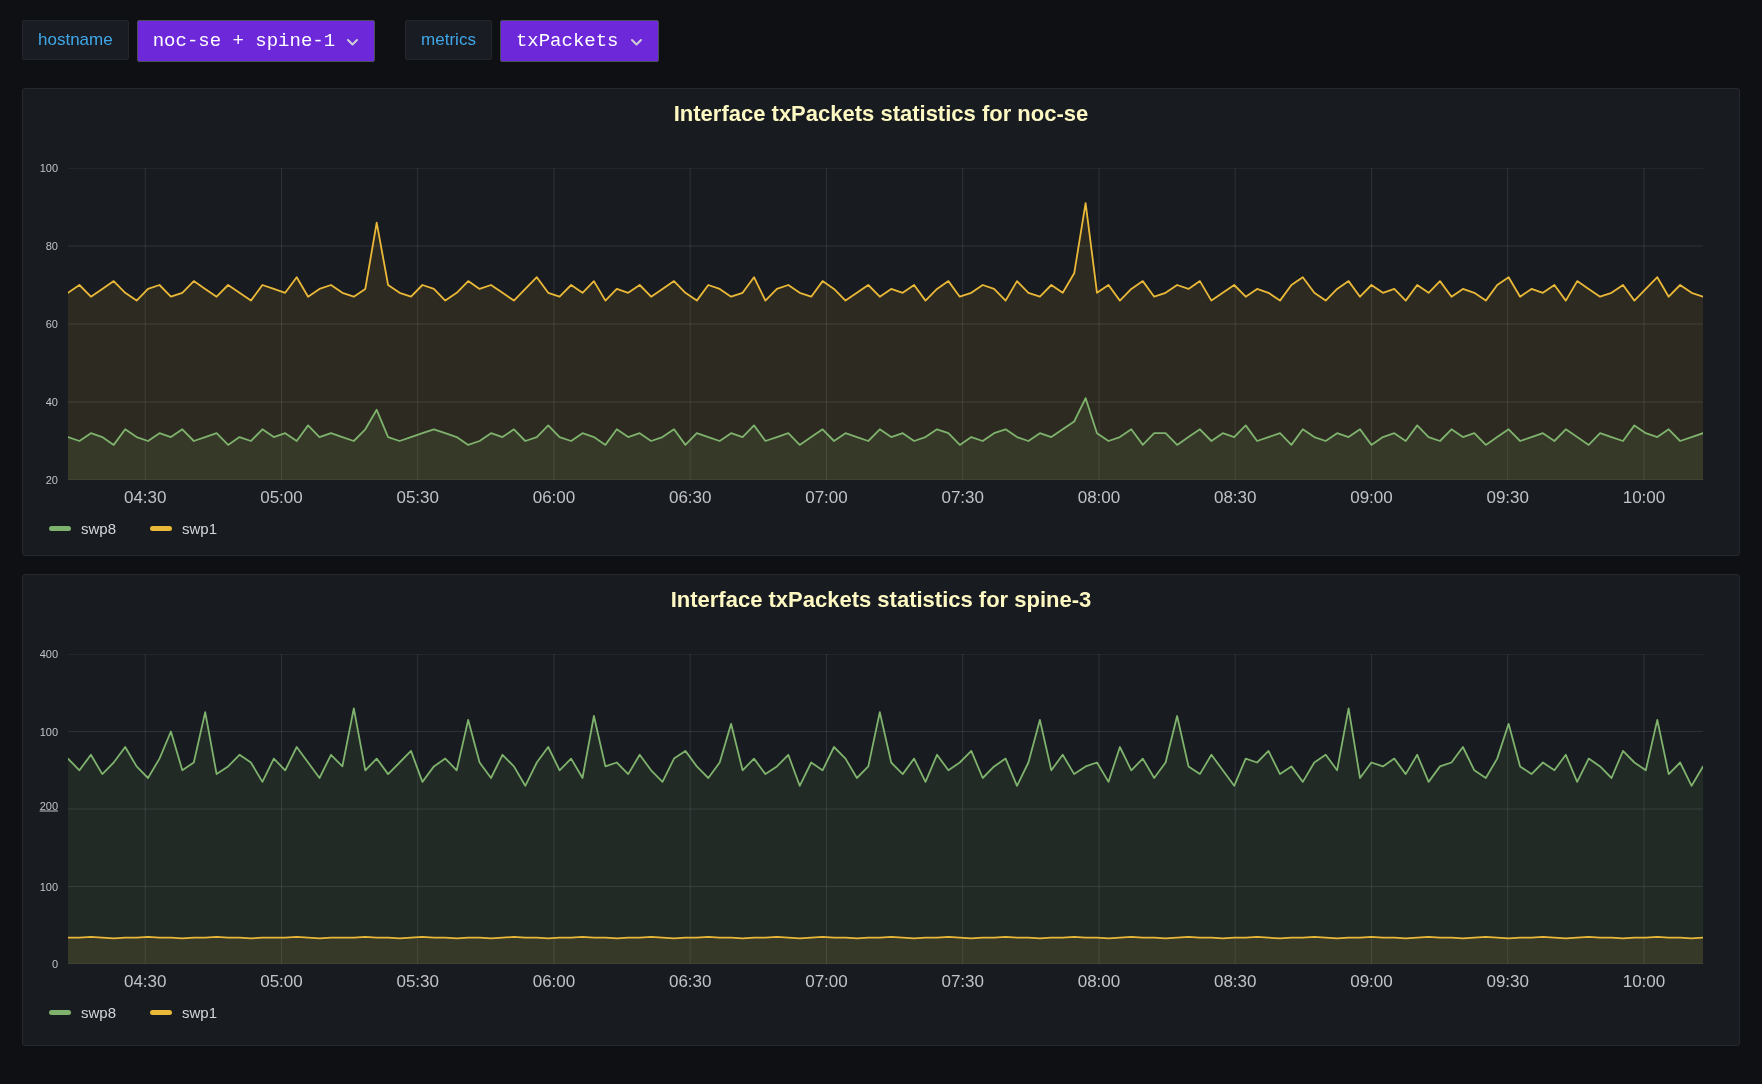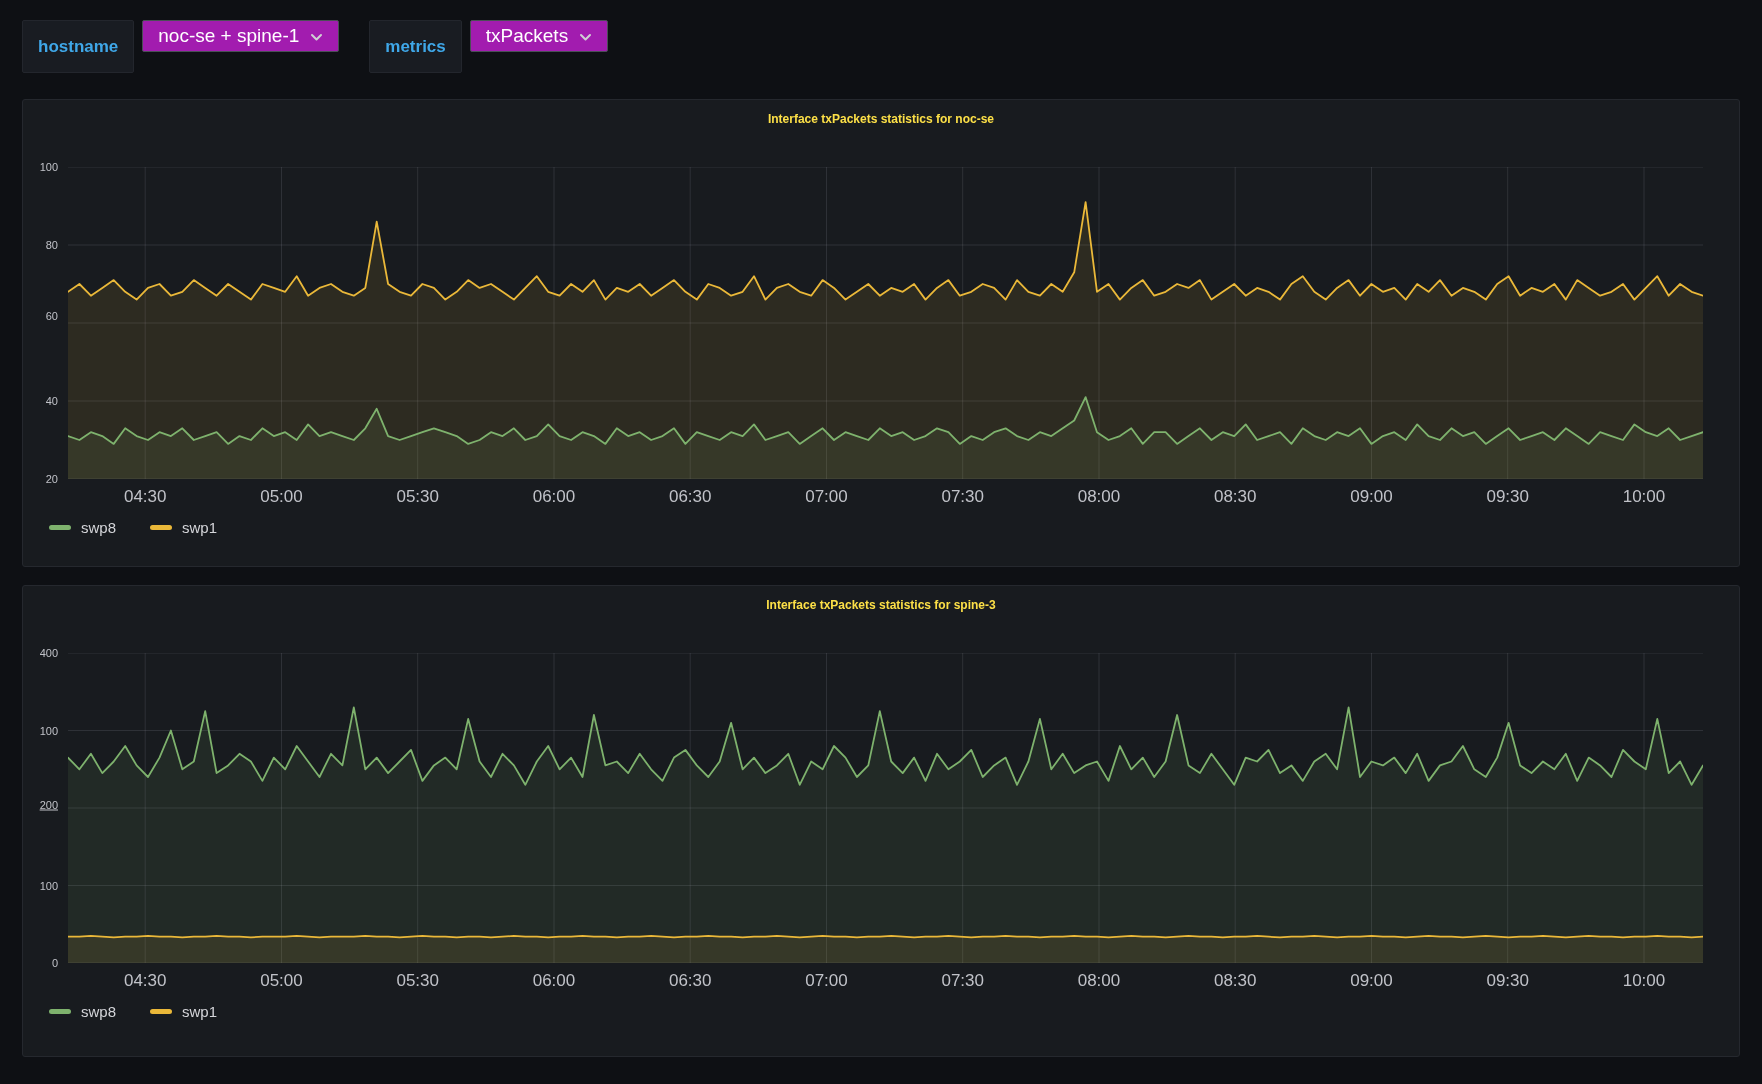--- a/index.html
+++ b/index.html
@@ -7,41 +7,41 @@
   body {
     width:1762px; height:1084px; overflow:hidden;
     background:#0e1014;
     font-family:"Liberation Sans", sans-serif;
     color:#d8d9da;
   }
   
   .filters { display:flex; gap:30px; padding:20px 0 0 22px; }
   .filter-group { display:flex; gap:8px; }
   .filter-label {
-    height:53px; display:flex; align-items:center;
+    height:40px; display:flex; align-items:center;
     padding:0 15px; background:#191c22; border:1px solid #23262d;
-    border-radius:2px; color:#3fa7e8; font-weight:700; font-size:17px;
+    border-radius:2px; color:#3fa7e8; font-weight:400; font-size:17px;
   }
   .filter-value {
-    height:32px; display:flex; align-items:center; gap:11px;
-    padding:0 15px; background:#a21caf; border:1px solid #4a4e56;
-    border-radius:2px; color:#ffffff; font-size:19px; font-family:Liberation Sans, sans-serif;
+    height:42px; display:flex; align-items:center; gap:11px;
+    padding:0 15px; background:#6d28d9; border:1px solid #4a4e56;
+    border-radius:2px; color:#ffffff; font-size:19px; font-family:Liberation Mono, monospace;
     cursor:pointer;
   }
   .filter-value svg { margin-top:3px; }
   
   .panel {
     position:relative; margin:0 22px;
     background:#181b1f; border:1px solid #25282e; border-radius:3px;
   }
   .panel1 { margin-top:26px; height:468px; }
   .panel2 { margin-top:18px; height:472px; }
   .panel-title {
     margin:0; padding-top:12px; text-align:center;
-    font-size:12px; font-weight:700; color:#fde047;
+    font-size:22px; font-weight:700; color:#fef9c3;
   }
   .chart-row { display:flex; margin-top:41px; padding-right:36px; }
   .y-axis { position:relative; width:45px; flex:0 0 45px; }
   .ytick {
     position:absolute; right:10px; transform:translateY(-50%);
     font-size:11px; color:#c0c2c8; line-height:1;
   }
   .plot { position:relative; flex:1; }
   .plot svg { position:absolute; left:0; top:0; display:block; }
   .x-axis { position:relative; height:18px; margin:9px 36px 0 45px; }
@@ -77,21 +77,21 @@
     </button>
   </div>
 </div>
 
 <section class="panel panel1">
   <h2 class="panel-title">Interface txPackets statistics for noc-se</h2>
   <div class="chart-row">
     <div class="y-axis">
         <div class="ytick" style="top: 0px;">100</div>
         <div class="ytick" style="top: 78px;">80</div>
-        <div class="ytick" style="top: 149px;">60</div>
+        <div class="ytick" style="top: 156px;">60</div>
         <div class="ytick" style="top: 234px;">40</div>
         <div class="ytick" style="top: 312px;">20</div>
       </div>
     <div class="plot" style="height:312px">
       <svg width="1635" height="312" viewBox="0 0 1635 312">
           <g stroke="rgba(204,204,220,0.13)" stroke-width="1">
             <line x1="77.2" y1="0" x2="77.2" y2="312"></line>
             <line x1="213.5" y1="0" x2="213.5" y2="312"></line>
             <line x1="349.7" y1="0" x2="349.7" y2="312"></line>
             <line x1="486.0" y1="0" x2="486.0" y2="312"></line>

